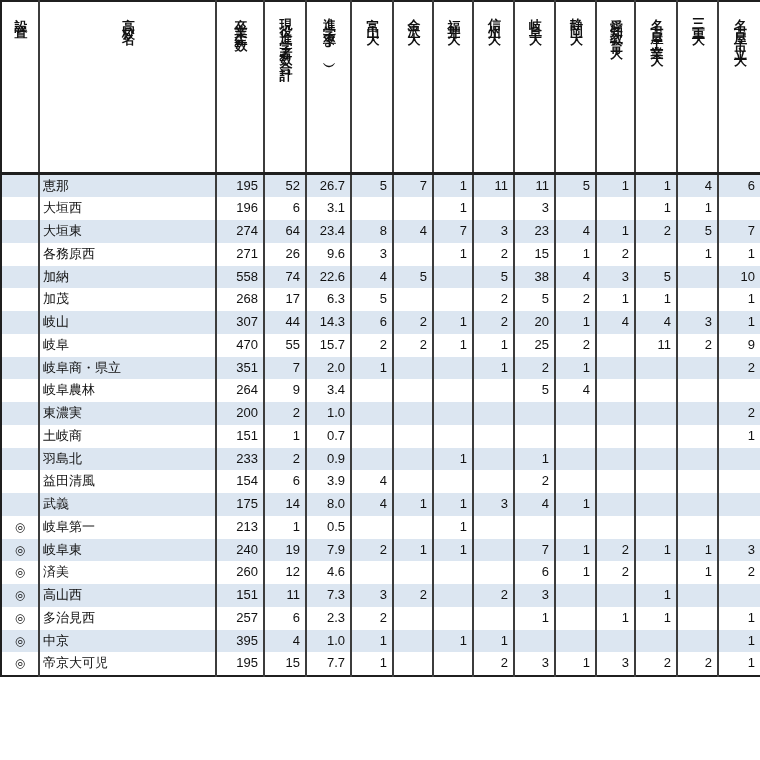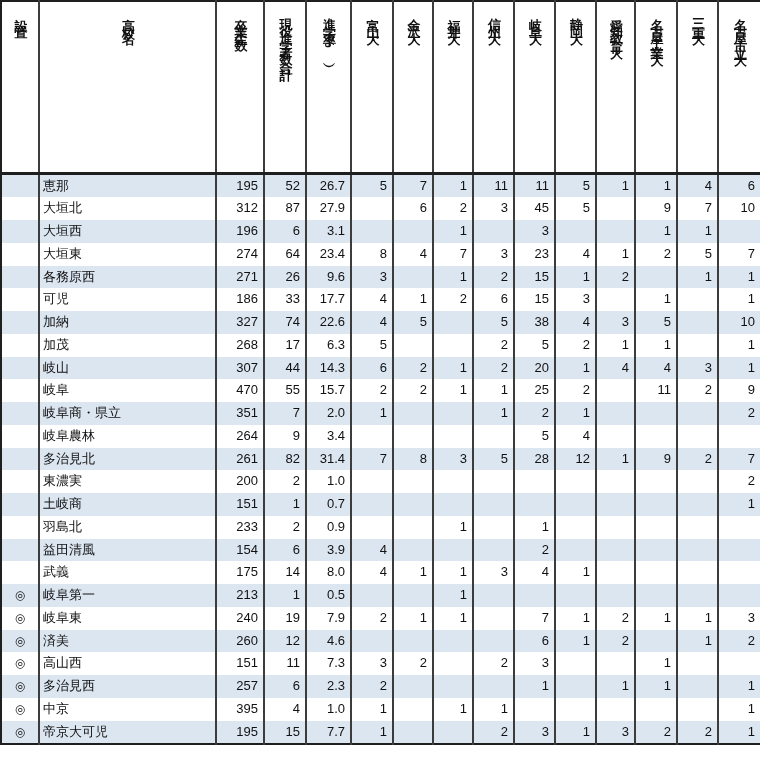--- a/index.html
+++ b/index.html
@@ -119,37 +119,20 @@
         <td class="td-num">11</td>
         <td class="td-num">11</td>
         <td class="td-num">5</td>
         <td class="td-num">1</td>
         <td class="td-num">1</td>
         <td class="td-num">4</td>
         <td class="td-num">6</td>
       </tr>
       <tr>
         <td class="td-mark"></td>
-        <td class="td-school">大垣北</td>
-        <td class="td-num">312</td>
-        <td class="td-num">87</td>
-        <td class="td-num">27.9</td>
-        <td class="td-num"></td>
-        <td class="td-num">6</td>
-        <td class="td-num">2</td>
-        <td class="td-num">3</td>
-        <td class="td-num">45</td>
-        <td class="td-num">5</td>
-        <td class="td-num"></td>
-        <td class="td-num">9</td>
-        <td class="td-num">7</td>
-        <td class="td-num">10</td>
-      </tr>
-      <tr>
-        <td class="td-mark"></td>
         <td class="td-school">大垣西</td>
         <td class="td-num">196</td>
         <td class="td-num">6</td>
         <td class="td-num">3.1</td>
         <td class="td-num"></td>
         <td class="td-num"></td>
         <td class="td-num">1</td>
         <td class="td-num"></td>
         <td class="td-num">3</td>
         <td class="td-num"></td>
@@ -187,39 +170,22 @@
         <td class="td-num">2</td>
         <td class="td-num">15</td>
         <td class="td-num">1</td>
         <td class="td-num">2</td>
         <td class="td-num"></td>
         <td class="td-num">1</td>
         <td class="td-num">1</td>
       </tr>
       <tr>
         <td class="td-mark"></td>
-        <td class="td-school">可児</td>
-        <td class="td-num">186</td>
-        <td class="td-num">33</td>
-        <td class="td-num">17.7</td>
-        <td class="td-num">4</td>
-        <td class="td-num">1</td>
-        <td class="td-num">2</td>
-        <td class="td-num">6</td>
-        <td class="td-num">15</td>
-        <td class="td-num">3</td>
-        <td class="td-num"></td>
-        <td class="td-num">1</td>
-        <td class="td-num"></td>
-        <td class="td-num">1</td>
-      </tr>
-      <tr>
-        <td class="td-mark"></td>
         <td class="td-school">加納</td>
-        <td class="td-num">327</td>
+        <td class="td-num">558</td>
         <td class="td-num">74</td>
         <td class="td-num">22.6</td>
         <td class="td-num">4</td>
         <td class="td-num">5</td>
         <td class="td-num"></td>
         <td class="td-num">5</td>
         <td class="td-num">38</td>
         <td class="td-num">4</td>
         <td class="td-num">3</td>
         <td class="td-num">5</td>
@@ -306,37 +272,20 @@
         <td class="td-num"></td>
         <td class="td-num">5</td>
         <td class="td-num">4</td>
         <td class="td-num"></td>
         <td class="td-num"></td>
         <td class="td-num"></td>
         <td class="td-num"></td>
       </tr>
       <tr>
         <td class="td-mark"></td>
-        <td class="td-school">多治見北</td>
-        <td class="td-num">261</td>
-        <td class="td-num">82</td>
-        <td class="td-num">31.4</td>
-        <td class="td-num">7</td>
-        <td class="td-num">8</td>
-        <td class="td-num">3</td>
-        <td class="td-num">5</td>
-        <td class="td-num">28</td>
-        <td class="td-num">12</td>
-        <td class="td-num">1</td>
-        <td class="td-num">9</td>
-        <td class="td-num">2</td>
-        <td class="td-num">7</td>
-      </tr>
-      <tr>
-        <td class="td-mark"></td>
         <td class="td-school">東濃実</td>
         <td class="td-num">200</td>
         <td class="td-num">2</td>
         <td class="td-num">1.0</td>
         <td class="td-num"></td>
         <td class="td-num"></td>
         <td class="td-num"></td>
         <td class="td-num"></td>
         <td class="td-num"></td>
         <td class="td-num"></td>

